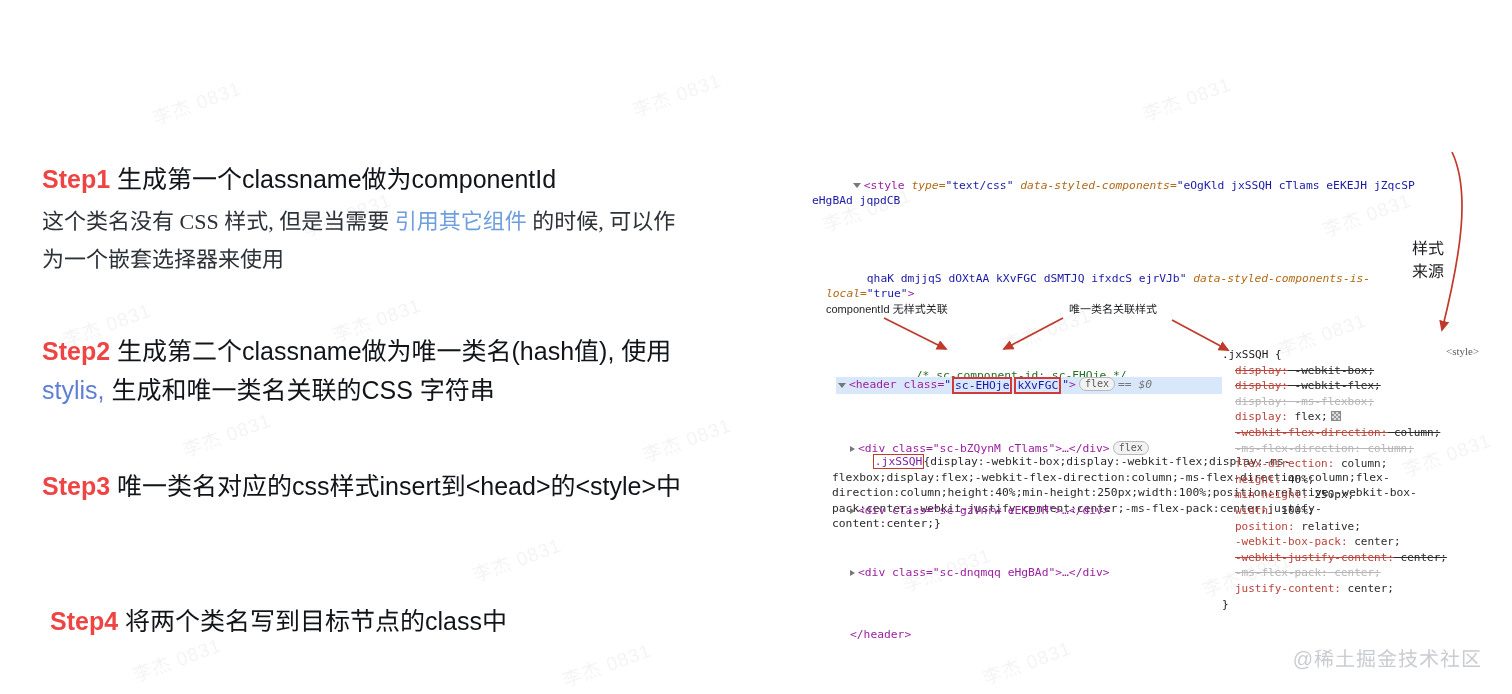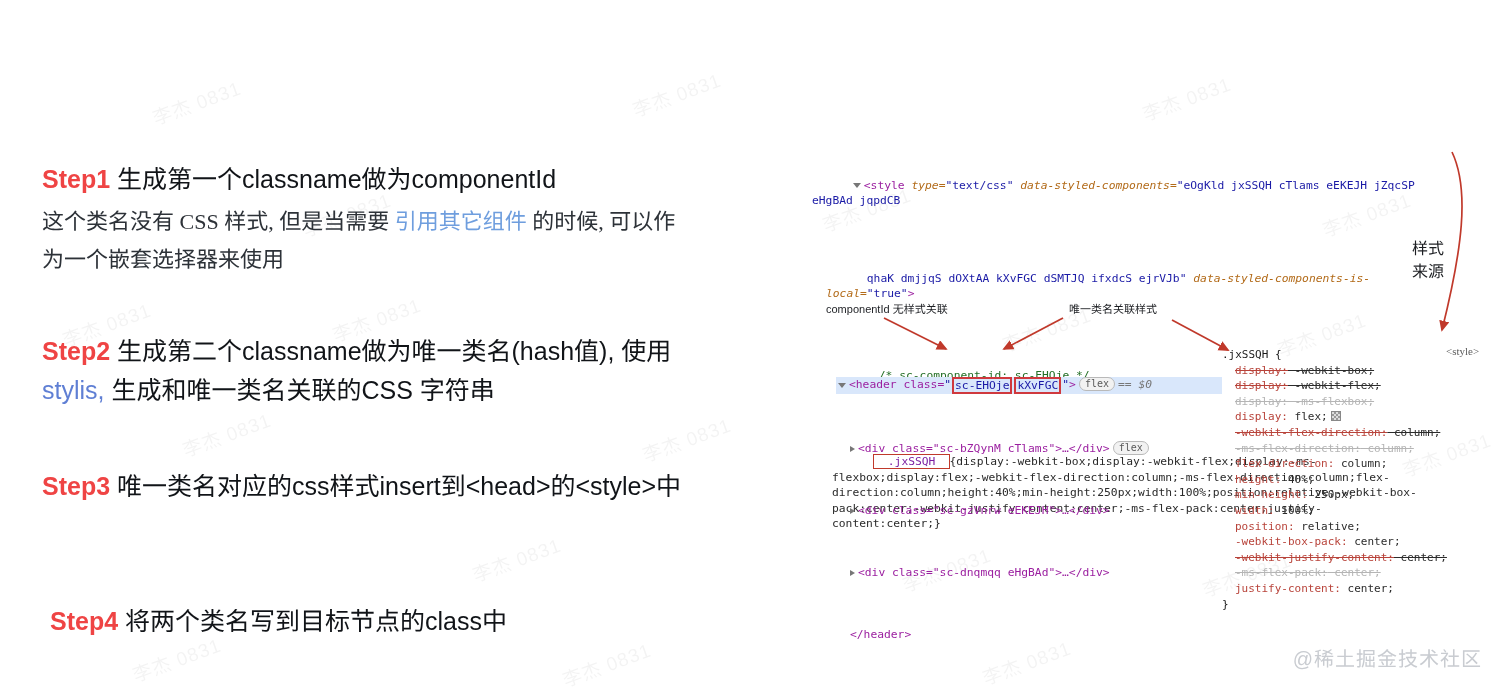--- a/index.html
+++ b/index.html
@@ -119,29 +119,29 @@
   }
   .tri.down {
     border-left: 4px solid transparent;
     border-right: 4px solid transparent;
     border-top: 5px solid #777;
     border-bottom: 0;
   }
   .tok-tag   { color: #9b1fa0; }
   .tok-attr  { color: #b26a18; font-style: italic; }
   .tok-val   { color: #1a1aa6; }
-  .tok-cmt   { color: #236e25; }
+  .tok-cmt   { color: #236e25; margin-left: 37px; }
   .tok-sel   { color: #7b1fa2; }
   .tok-prop  { color: #2a2a2a; }
 
   .css-body { margin-top: 9px; }
   .sel-box {
     display: inline-block;
     border: 1.6px solid #c0392b;
-    padding: 0 14px;
+    padding: 0 1px;
     margin-right: -1px;
     line-height: 13px;
   }
 
   
   .anno {
     position: absolute;
     font-size: 11px;
     color: #1d1f23;
     white-space: nowrap;

